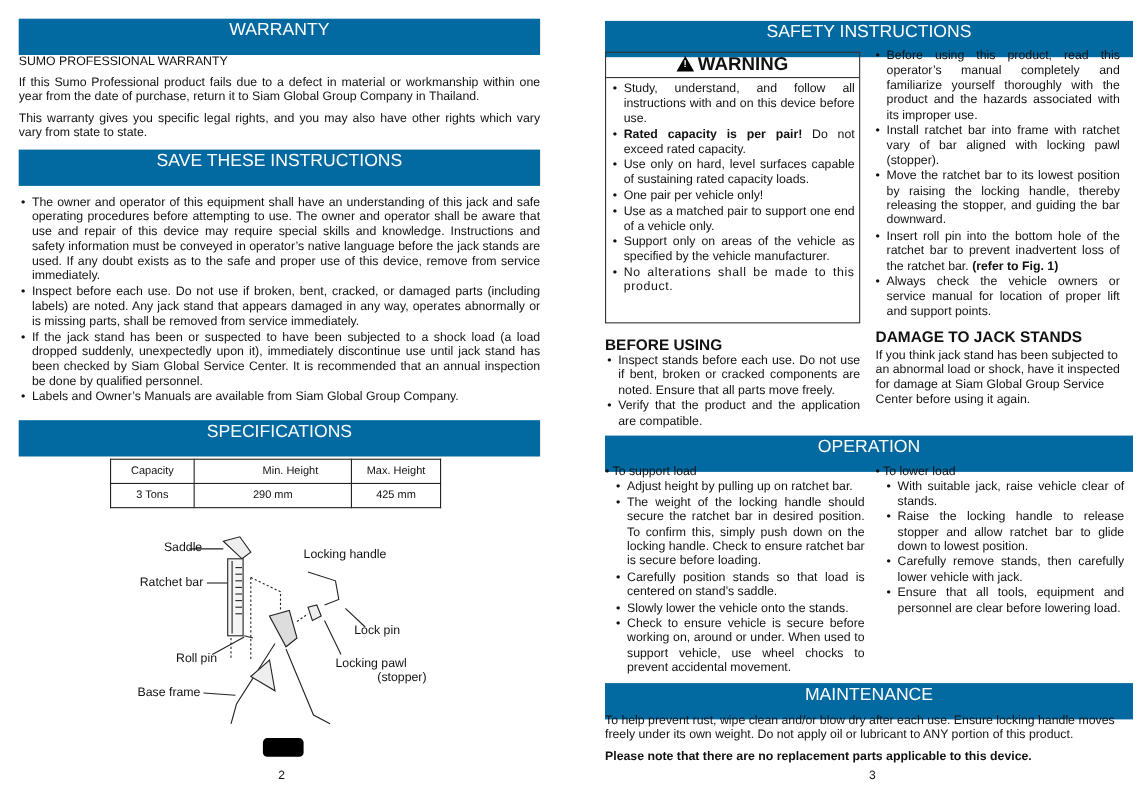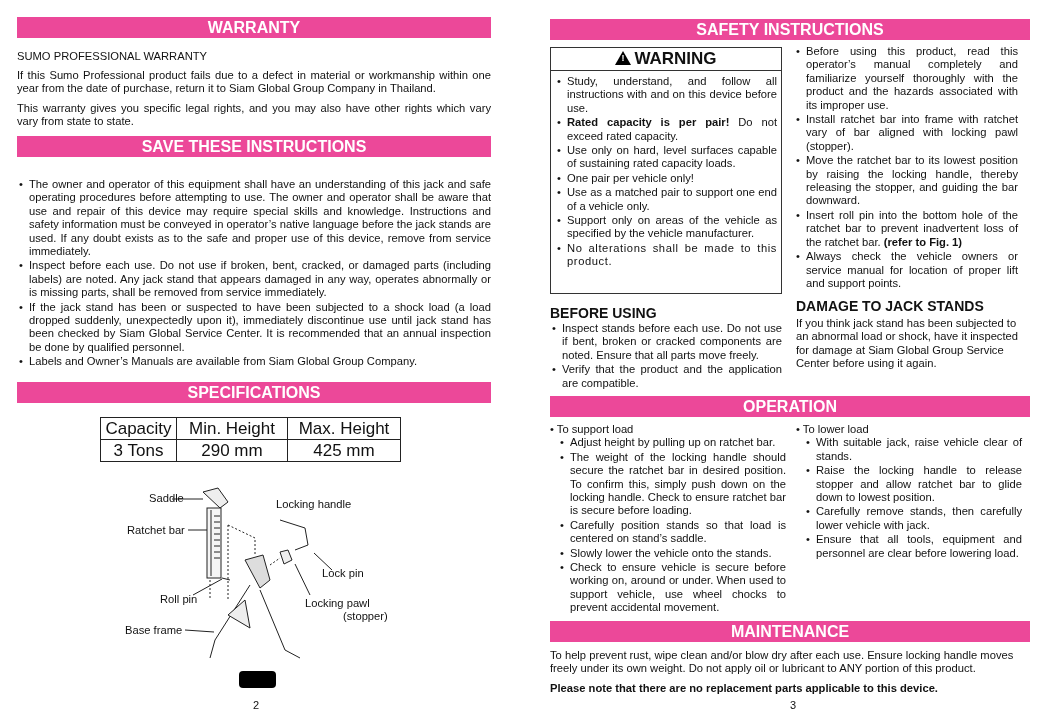--- a/index.html
+++ b/index.html
@@ -1,41 +1,41 @@
 <!DOCTYPE html>
 <html><head>
 <meta charset="utf-8">
 <style>
   html, body { margin:0; padding:0; background:#ffffff; }
   body { width:1040px; height:717px; position:relative; overflow:hidden;
          font-family:"Liberation Sans", sans-serif; color:#111; font-size:11.2px; line-height:13.4px; }
   .page { position:absolute; top:0; }
   #page-left { left:0; width:520px; height:717px; }
   #page-right { left:520px; width:520px; height:717px; }
-  .bar { position:absolute; background:#ec4899; color:#fff; font-weight:bold; text-align:center;
-         font-size:16px; line-height:21px; height:21px; }
+  .bar { position:absolute; background:#0369a1; color:#fff; font-weight:normal; text-align:center;
+         font-size:16px; line-height:21px; height:33px; }
   .abs { position:absolute; }
   p { margin:0; }
   .txt { text-align:justify; }
   ul.b { list-style:none; margin:0; padding:0; }
   ul.b li { position:relative; padding-left:12px; text-align:justify; margin-bottom:1px; }
   ul.b li::before { content:"\2022"; position:absolute; left:2px; top:0; }
   .warnbox { position:absolute; left:30px; top:47px; width:232px; height:247px;
              border:1.5px solid #333; box-sizing:border-box; }
   .warnhead { text-align:center; font-weight:bold; font-size:17px; line-height:22px;
               border-bottom:1.5px solid #333; height:22px; }
   .warnhead .tri { display:inline-block; width:0; height:0; border-left:8px solid transparent;
                    border-right:8px solid transparent; border-bottom:14px solid #000;
                    position:relative; top:1px; margin-right:3px; }
   .warnhead .tri::after { content:"!"; position:absolute; left:-2px; top:2px; color:#fff;
                           font-size:9px; line-height:10px; font-weight:bold; }
   .warnbox ul.b { padding:4px 4px 0 4px; }
   h3 { margin:0; font-size:14px; line-height:16px; font-weight:bold; }
   table.spec { border-collapse:collapse; position:absolute; left:100px; top:417px; width:301px; }
-  table.spec td { border:1.5px solid #222; text-align:center; height:21px; font-size:17px; padding:0; }
+  table.spec td { border:1.5px solid #222; text-align:center; height:21px; font-size:10px; padding:0; }
   .pageno { position:absolute; font-size:11px; }
   .blk { position:absolute; left:239px; top:671px; width:37px; height:17px; background:#000; border-radius:4px; }
   .lbl { position:absolute; font-size:11.2px; line-height:13px; white-space:nowrap; }
 </style>
 </head>
 <body>
 
 <div id="page-left" class="page">
   <div class="bar" style="left:17px; top:17px; width:474px;">WARRANTY</div>
   <p class="abs" style="left:17px; top:50px; width:474px;">SUMO PROFESSIONAL WARRANTY</p>
@@ -48,21 +48,21 @@
     <li>Inspect before each use. Do not use if broken, bent, cracked, or damaged parts (including labels) are noted. Any jack stand that appears damaged in any way, operates abnormally or is missing parts, shall be removed from service immediately.</li>
     <li>If the jack stand has been or suspected to have been subjected to a shock load (a load dropped suddenly, unexpectedly upon it), immediately discontinue use until jack stand has been checked by Siam Global Service Center. It is recommended that an annual inspection be done by qualified personnel.</li>
     <li>Labels and Owner’s Manuals are available from Siam Global Group Company.</li>
   </ul>
 
   <div class="bar" style="left:17px; top:382px; width:474px;">SPECIFICATIONS</div>
   <table class="spec">
     <tbody>
         <tr>
       <td style="width:75px;">Capacity</td>
-      <td style="width:110px;">Min. Height</td>
+      <td style="width:110px;padding-left:32px;">Min. Height</td>
       <td>Max. Height</td>
     </tr>
     <tr>
       <td>3 Tons</td>
       <td>290 mm</td>
       <td>425 mm</td>
     </tr>
   </tbody>
     </table>
 

